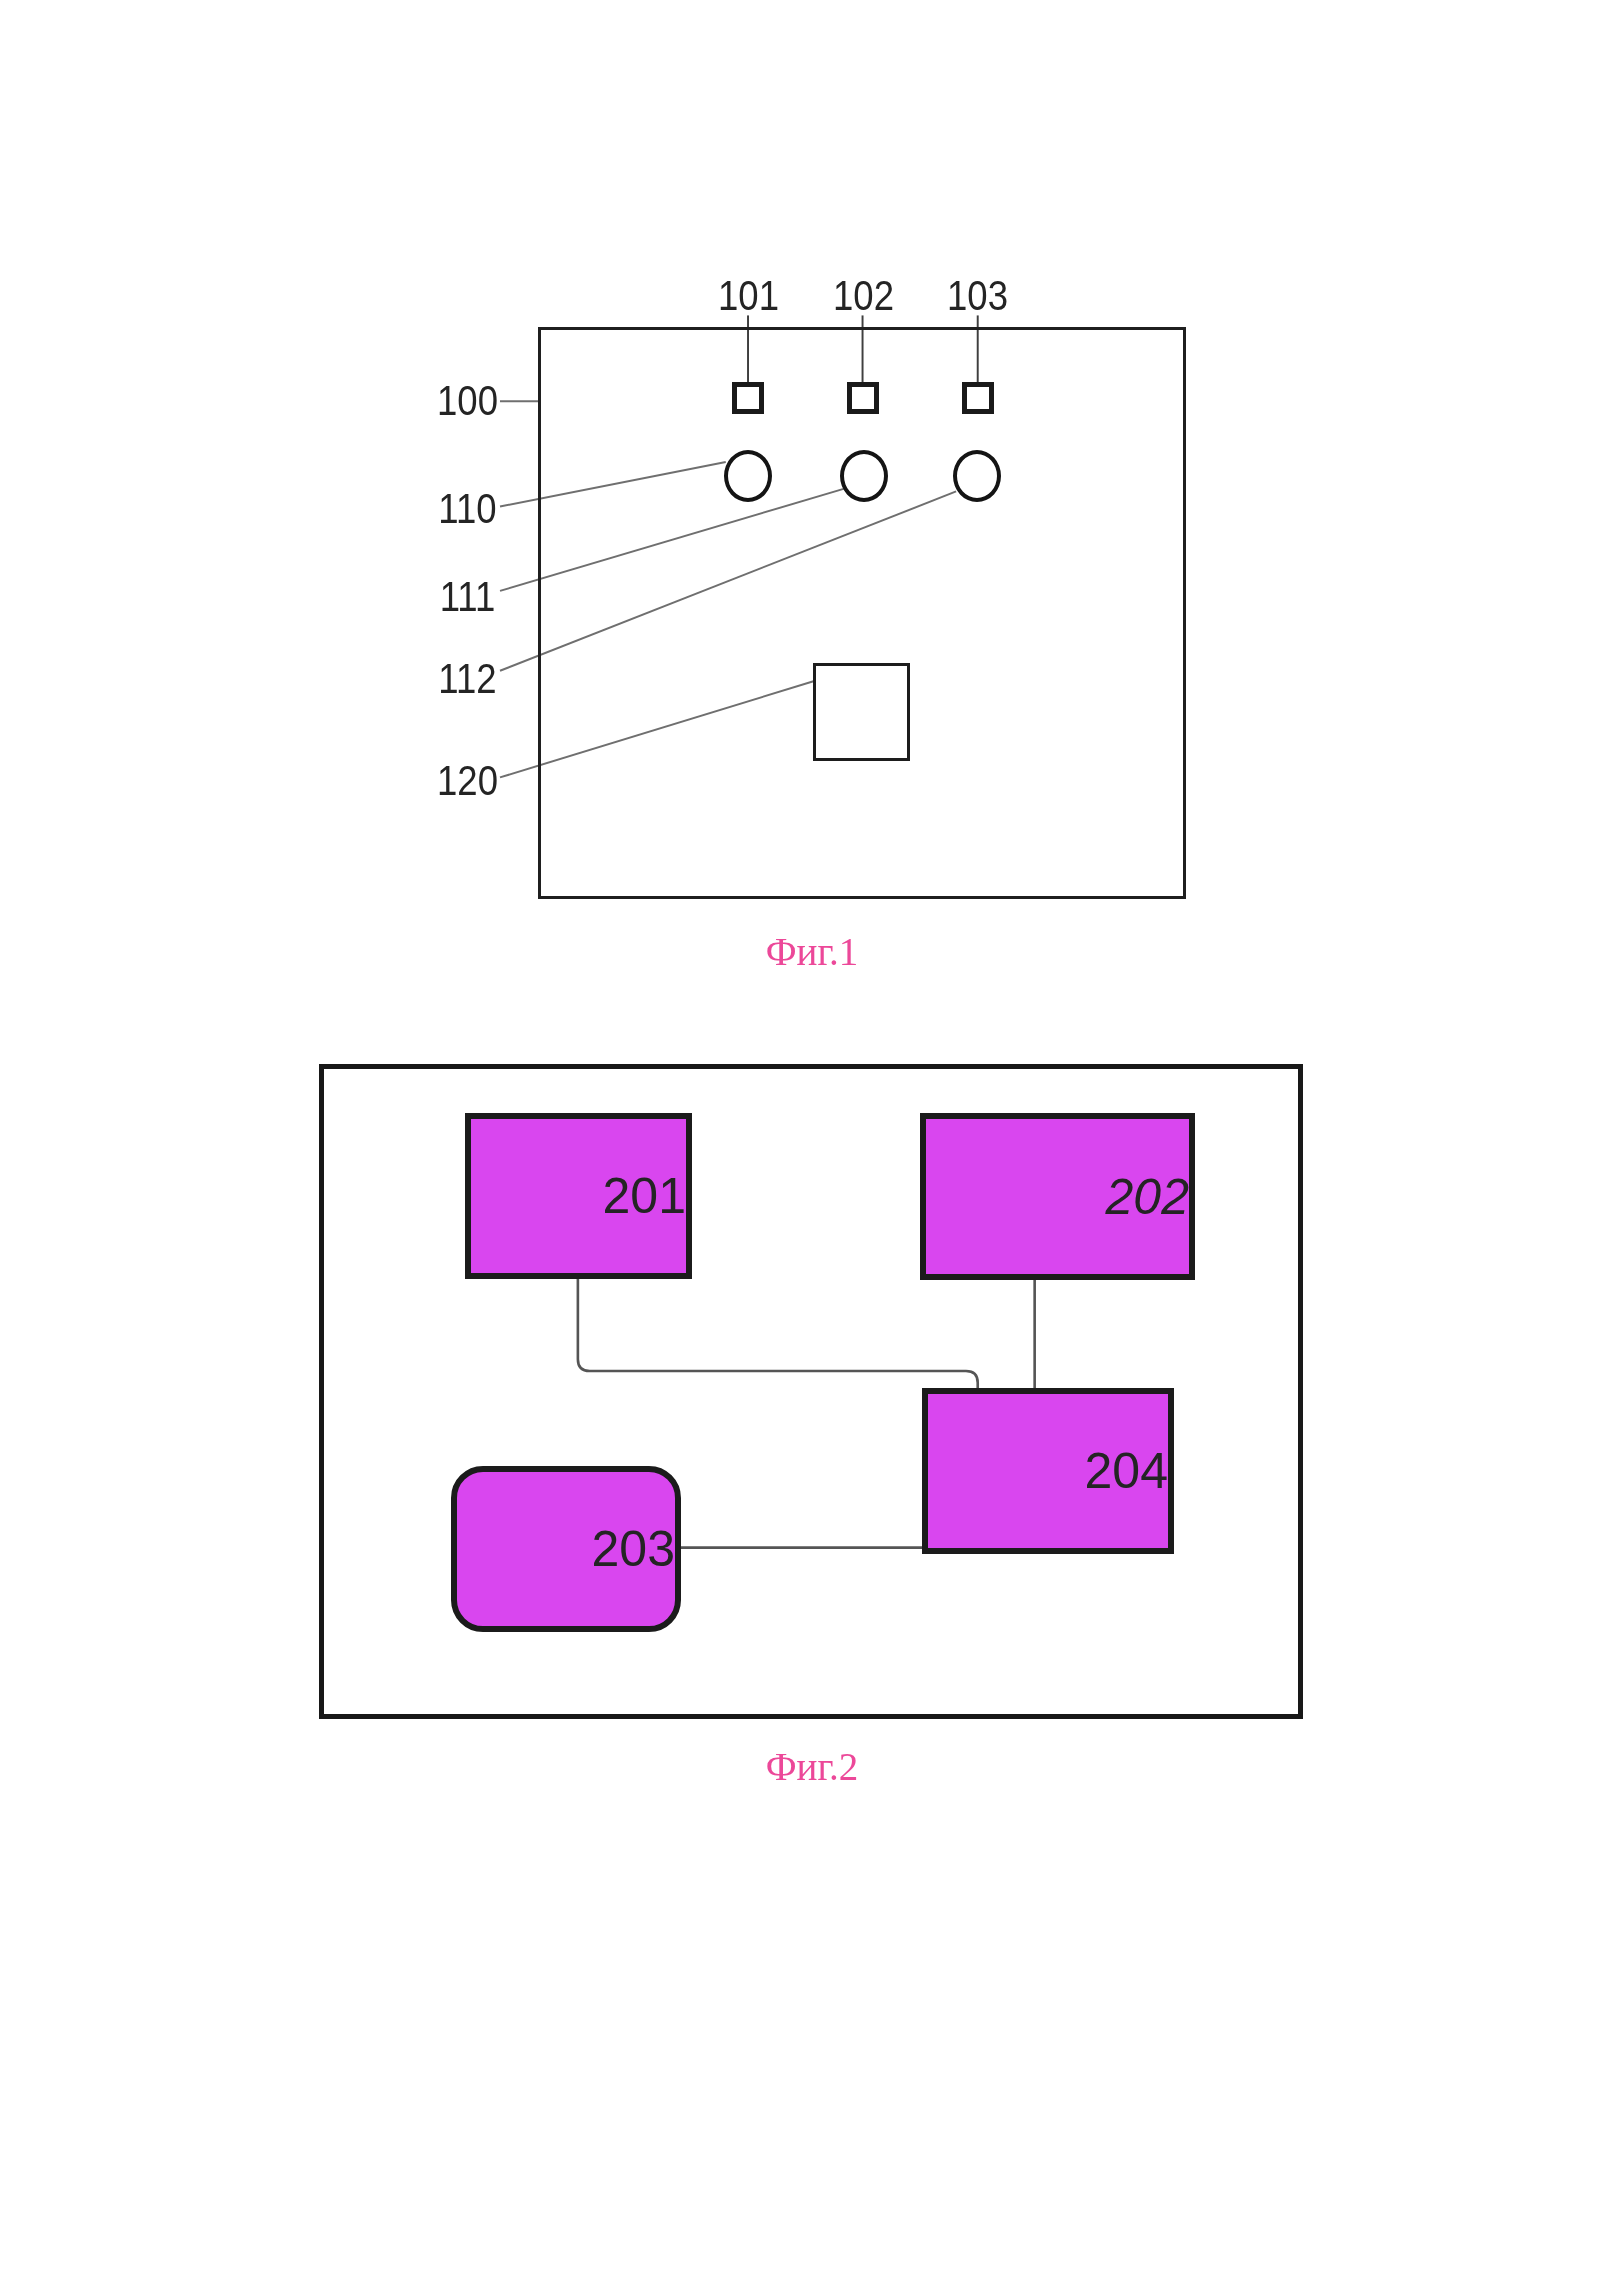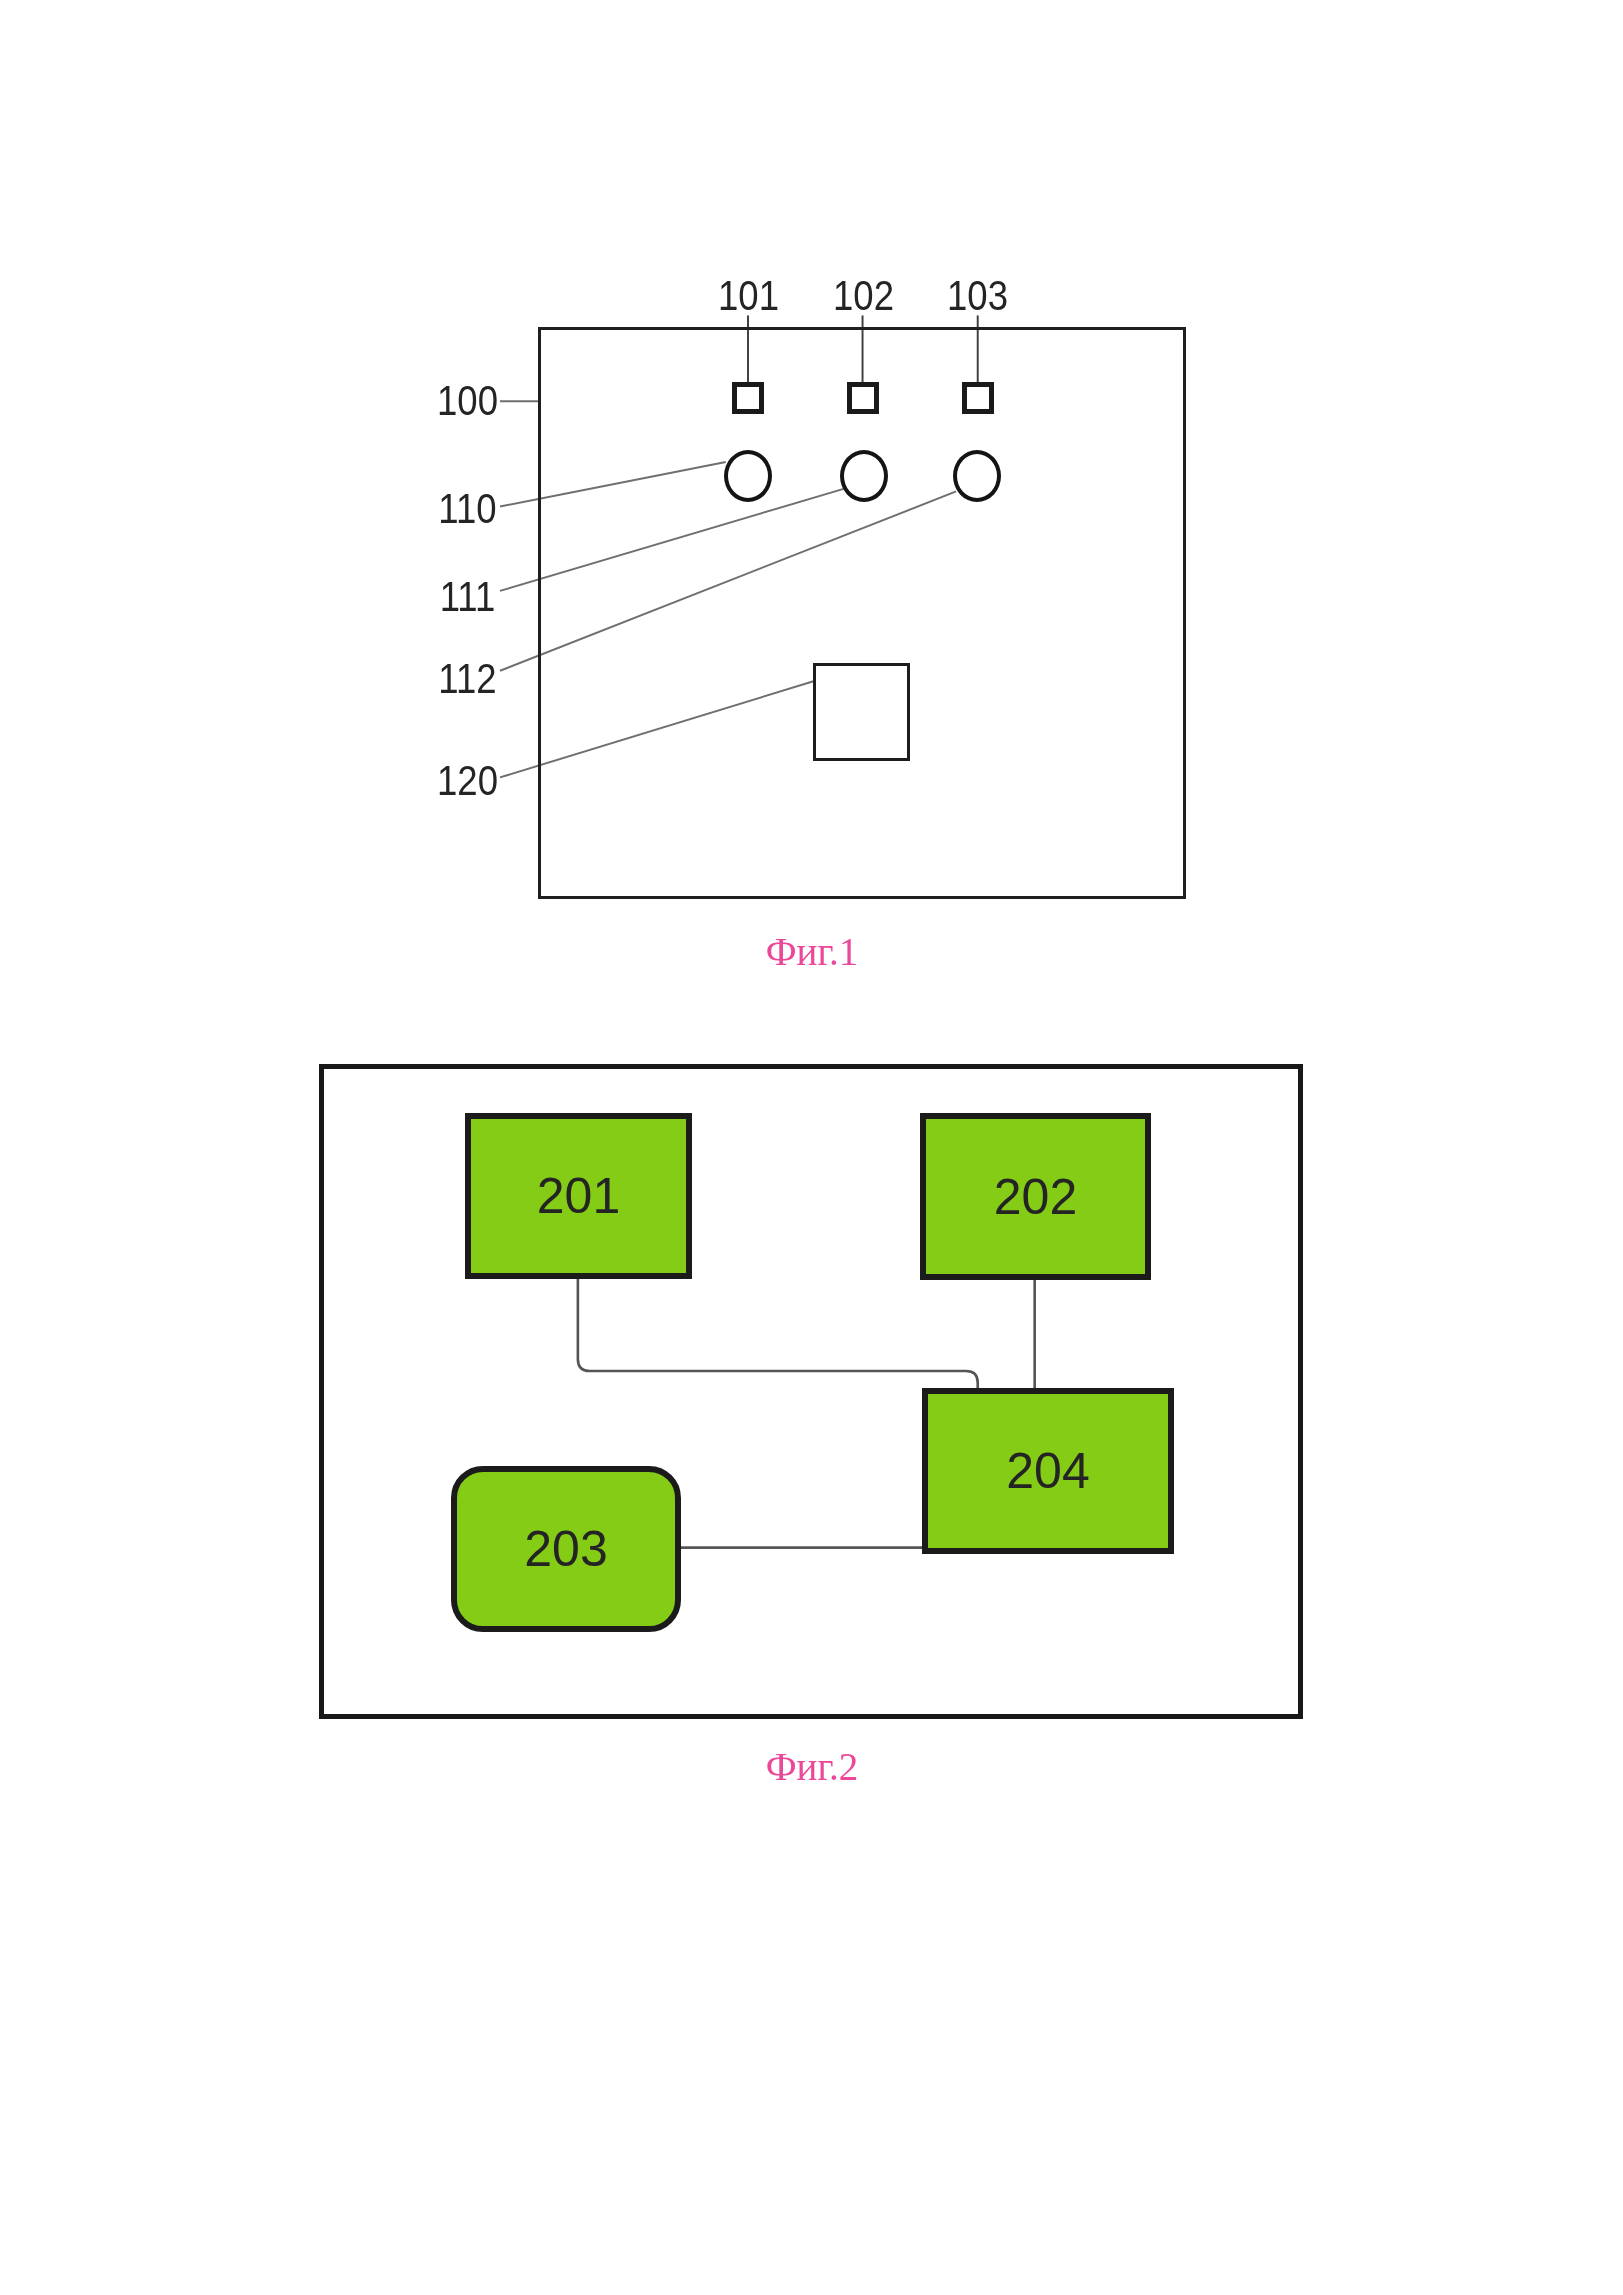--- a/index.html
+++ b/index.html
@@ -60,28 +60,28 @@
   .lbl-101 { left: 706px; }
   .lbl-102 { left: 821px; }
   .lbl-103 { left: 935px; }
 
   
   .fig2-outline { left: 319px; top: 1064px; width: 984px; height: 655px; border: 5.9px solid #181818; }
   .block {
     border: 6.5px solid #1b1b1b;
     display: flex;
     align-items: center;
-    justify-content: center;
+    justify-content: flex-end;
     font-size: 50px;
     color: #242424;
-    background: #84cc16;
+    background: #d946ef;
     z-index: 2;
   }
   .block-201 { left: 465px;  top: 1113px; width: 227px; height: 166px; }
-  .block-202 { left: 920px; top: 1113px; width: 231px; height: 167px; }
+  .block-202 { left: 920px; top: 1113px; width: 275px; height: 167px; font-style: italic; }
   .block-203 { left: 451px;  top: 1466px; width: 230px; height: 166px; border-radius: 32px; }
   .block-204 { left: 922px; top: 1388px; width: 252px; height: 166px; }
 
   .fig-caption {
     position: absolute;
     z-index: 3;
     width: 262px;
     text-align: center;
     font-family: "Liberation Serif", serif;
     font-size: 39px;

